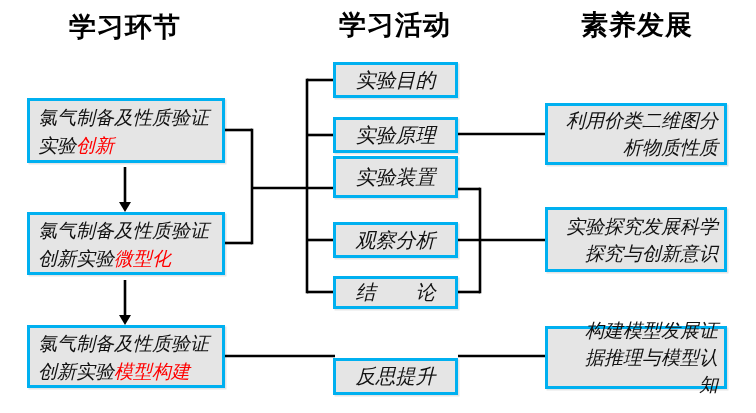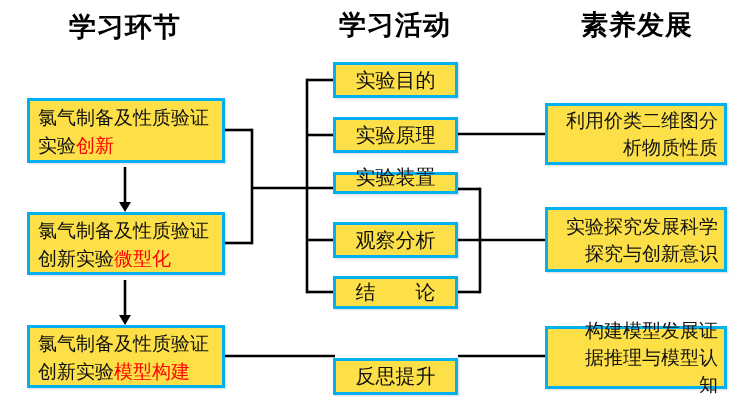--- a/index.html
+++ b/index.html
@@ -18,25 +18,26 @@
   }
   .connectors{position:absolute;left:0;top:0;z-index:1;}
   .col-header{
     position:absolute;z-index:3;
     font-size:27px;font-weight:bold;color:#000;
     text-align:center;letter-spacing:1px;
     white-space:nowrap;
   }
   .box{
     position:absolute;z-index:2;
-    background:#fde047;
+    background:#e5e5e5;
     border:3px solid var(--box-border);
     box-sizing:border-box;
     display:flex;align-items:center;
     box-shadow:1.5px 1.5px 0 rgba(0,0,0,0.10);
+    font-style:italic;
   }
   .left-box{
     padding:16px 8px;
     font-size:19px;line-height:28px;
     text-align:left;
   }
   .mid-box{
     justify-content:center;
     font-size:20px;
     white-space:nowrap;
@@ -122,21 +123,21 @@
       <span>创新实验</span><span class="hl">模型构建</span>
     </div>
   </div>
 
   <div class="box mid-box" style="left:333px;top:62px;width:125px;height:36px;">
     <span>实验目的</span>
   </div>
   <div class="box mid-box" style="left:333px;top:117px;width:125px;height:36px;">
     <span>实验原理</span>
   </div>
-  <div class="box mid-box" style="left:333px;top:172px;width:125px;height:22px;align-items:flex-end;">
+  <div class="box mid-box" style="left:333px;top:156px;width:125px;height:42px;">
     <span>实验装置</span>
   </div>
   <div class="box mid-box" style="left:333px;top:222px;width:125px;height:36px;">
     <span>观察分析</span>
   </div>
   <div class="box mid-box" style="left:333px;top:276px;width:125px;height:33px;">
     <span>结　　论</span>
   </div>
   <div class="box mid-box" style="left:333px;top:338px;width:125px;height:37px;margin-top:20px;">
     <span>反思提升</span>

